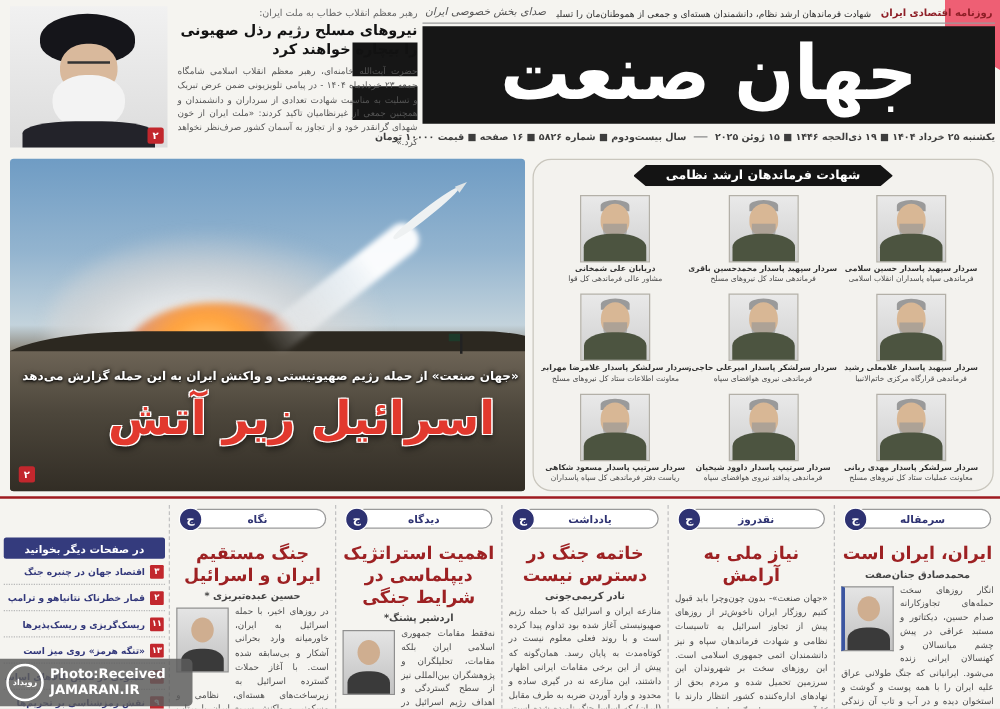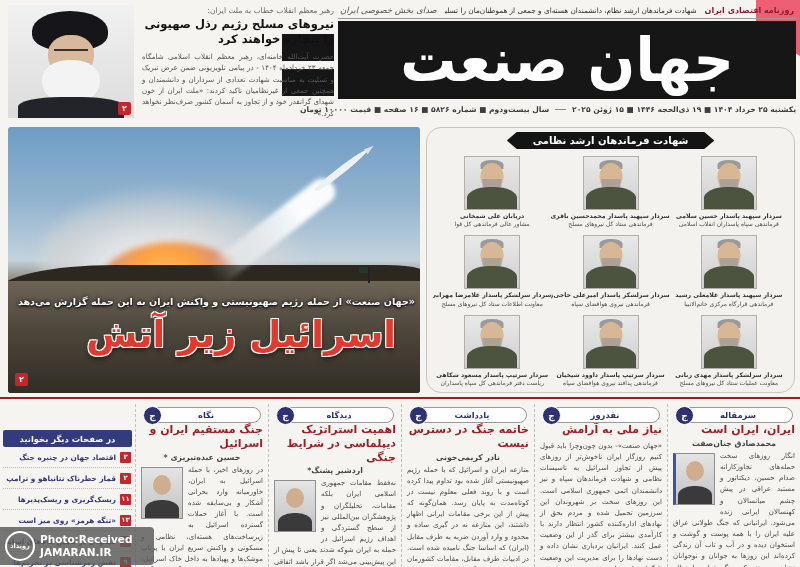--- a/index.html
+++ b/index.html
@@ -111,21 +111,21 @@
   .bottom{ position:absolute; left:0; top:404px; width:800px; height:163px;
            display:flex; direction:rtl; }
   .col{ width:133px; padding:2px 5px 0; border-left:1px dashed #c2c2c2; overflow:hidden; }
   .pill{ position:relative; height:16px; background:#fff; border:1px solid #9a9a9a; border-radius:9px;
          margin:1px 2px 0 10px; }
   .pill .lbl{ display:block; text-align:center; font-size:8.4px; font-weight:bold; color:#2e3272;
               line-height:14px; direction:rtl; }
   .pill .logo{ position:absolute; left:-9px; top:-2px; width:19px; height:19px; background:#2e3272;
                border:1px solid #fff; border-radius:50%; color:#fff; font-size:9px; font-weight:bold;
                display:flex; align-items:center; justify-content:center; }
-  .col-head{ margin-top:0; text-align:right; font-size:11px; font-weight:bold; color:#9d2123;
+  .col-head{ margin-top:12px; text-align:center; font-size:14px; font-weight:bold; color:#9d2123;
              line-height:1.25; direction:rtl; }
   .col-by{ text-align:center; font-size:7.8px; font-weight:bold; color:#444; margin:2px 0 3px; direction:rtl; }
   .col-body{ direction:rtl; text-align:justify; font-size:7px; line-height:1.6; color:#4a4a4a; }
   .inline-photo{ float:left; width:42px; height:52px; margin:2px 5px 2px 0;
                  background:linear-gradient(180deg,#e4e4e4,#c2c2c2); border:1px solid #8f8f8f; position:relative; overflow:hidden; }
   .inline-photo.blue{ border-left:3px solid #3b55a0; }
   .inline-photo .head{ position:absolute; left:50%; top:7px; transform:translateX(-50%); width:18px; height:20px;
                        background:#cfae90; border-radius:50%; }
   .inline-photo .torso{ position:absolute; left:50%; bottom:-2px; transform:translateX(-50%); width:34px; height:20px;
                         background:#3a3a3a; border-radius:45% 45% 0 0; }

